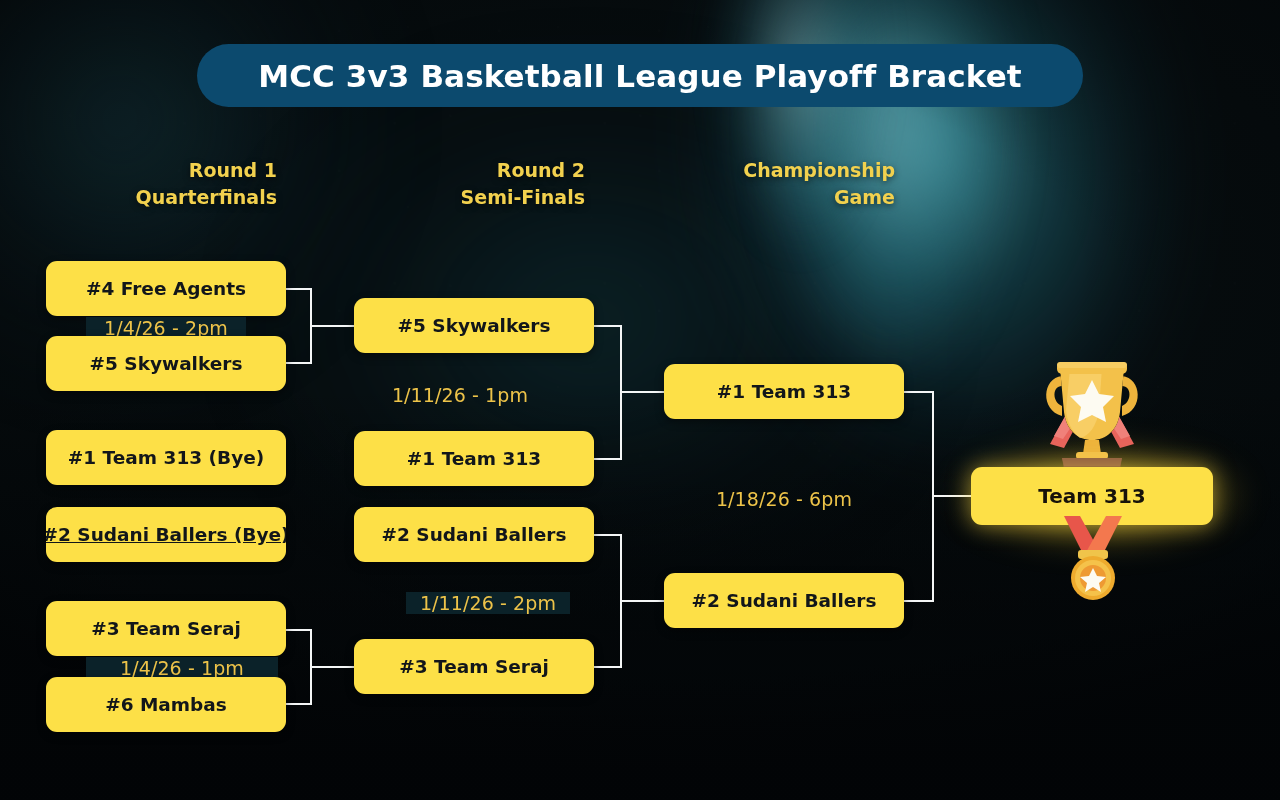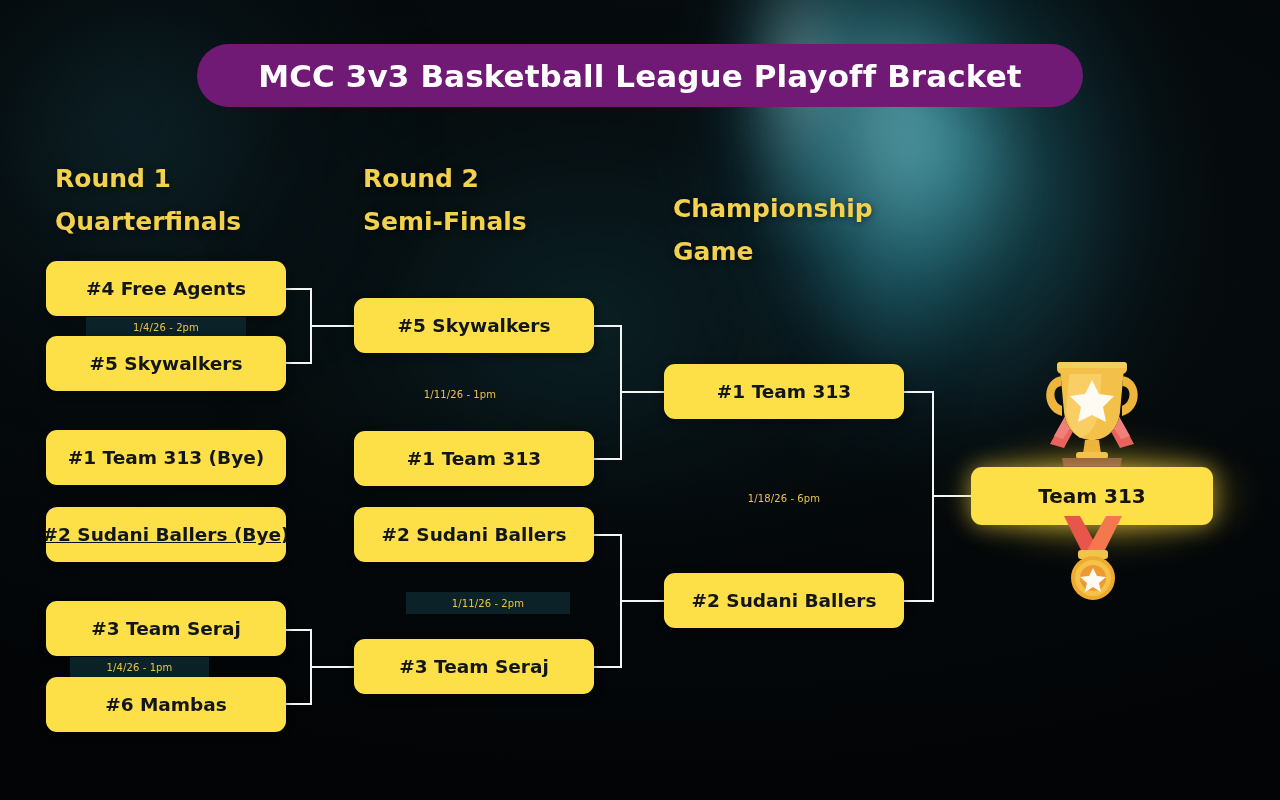--- a/index.html
+++ b/index.html
@@ -58,55 +58,55 @@
       radial-gradient(circle at 37% 68%, rgba(255,255,255,.05) 0 1px, transparent 2px),
       radial-gradient(circle at 72% 15%, rgba(255,255,255,.05) 0 1px, transparent 2px),
       radial-gradient(circle at 88% 77%, rgba(255,255,255,.05) 0 1px, transparent 2px),
       radial-gradient(circle at 55% 45%, rgba(255,255,255,.04) 0 1px, transparent 2px);
     background-size:160px 140px,190px 170px,150px 180px,210px 160px,130px 150px;
   }
 
   
   #title-bar{
     position:absolute; left:197px; top:44px; width:886px; height:63px;
-    background:#701a75; border-radius:32px;
+    background:#0c4a6e; border-radius:32px;
     display:flex; align-items:center; justify-content:center;
   }
   #title-bar .t{
     color:#ffffff; font-size:31px; font-weight:700; letter-spacing:.1px;
     font-family:"DejaVu Sans", sans-serif;
     white-space:nowrap;
   }
 
   
   .round-head{
-    position:absolute; text-align:left; color:#f2d14e;
-    font-weight:700; font-size:25px; line-height:43px;
+    position:absolute; text-align:right; color:#f2d14e;
+    font-weight:700; font-size:19px; line-height:27px;
     text-shadow:0 2px 6px rgba(0,0,0,.55);
     white-space:pre-line;
   }
   #rh-1{ left:55px; top:157px; width:222px; }
   #rh-2{ left:363px; top:157px; width:222px; }
-  #rh-3{ left:673px; top:157px; width:222px;margin-top:30px; }
+  #rh-3{ left:673px; top:157px; width:222px; }
 
   
   .box{
     position:absolute; background:#fde047; border-radius:11px;
     display:flex; align-items:center; justify-content:center;
     color:#12161a; font-weight:700; font-size:18.5px;
     box-shadow:0 3px 9px rgba(0,0,0,.45);
     white-space:nowrap; overflow:hidden;
   }
   .box.r1{ left:46px; width:240px; height:55px; }
   .box.r2{ left:354px; width:240px; height:55px; }
   .box.r3{ left:664px; width:240px; height:55px; }
 
   
   .date{
-    position:absolute; color:#edc349; font-size:10px; font-weight:500;
+    position:absolute; color:#edc349; font-size:19px; font-weight:500;
     display:flex; align-items:center; justify-content:center;
     white-space:nowrap; letter-spacing:.1px;
   }
   .date.plate{ background:#0b2229; }
 
   
   .ln{ position:absolute; background:#f4f6f6; }
   .lnh{ height:2px; }
   .lnv{ width:2px; }
 
@@ -177,21 +177,21 @@
 <div class="ln lnh" style="left:932px; top:495px; width:42px;"></div>
 
 <div class="box r1" style="top:261px;">#4 Free Agents</div>
 <div class="date plate" style="left:86px; top:317px; width:160px; height:21px;">1/4/26 - 2pm</div>
 <div class="box r1" style="top:336px;">#5 Skywalkers</div>
 
 <div class="box r1" style="top:430px;">#1 Team 313 (Bye)</div>
 <div class="box r1" style="top:507px;text-decoration:underline;">#2 Sudani Ballers  (Bye)</div>
 
 <div class="box r1" style="top:601px;">#3 Team Seraj</div>
-<div class="date plate" style="left:70px; top:657px; width:139px; height:21px;">1/4/26 - 1pm</div>
+<div class="date plate" style="left:86px; top:657px; width:192px; height:21px;">1/4/26 - 1pm</div>
 <div class="box r1" style="top:677px;">#6 Mambas</div>
 
 <div class="box r2" style="top:298px;">#5 Skywalkers</div>
 <div class="date" style="left:380px; top:384px; width:160px; height:21px;">1/11/26 - 1pm</div>
 <div class="box r2" style="top:431px;">#1 Team 313</div>
 
 <div class="box r2" style="top:507px;">#2 Sudani Ballers</div>
 <div class="date plate" style="left:406px; top:592px; width:164px; height:22px;">1/11/26 - 2pm</div>
 <div class="box r2" style="top:639px;">#3 Team Seraj</div>
 

